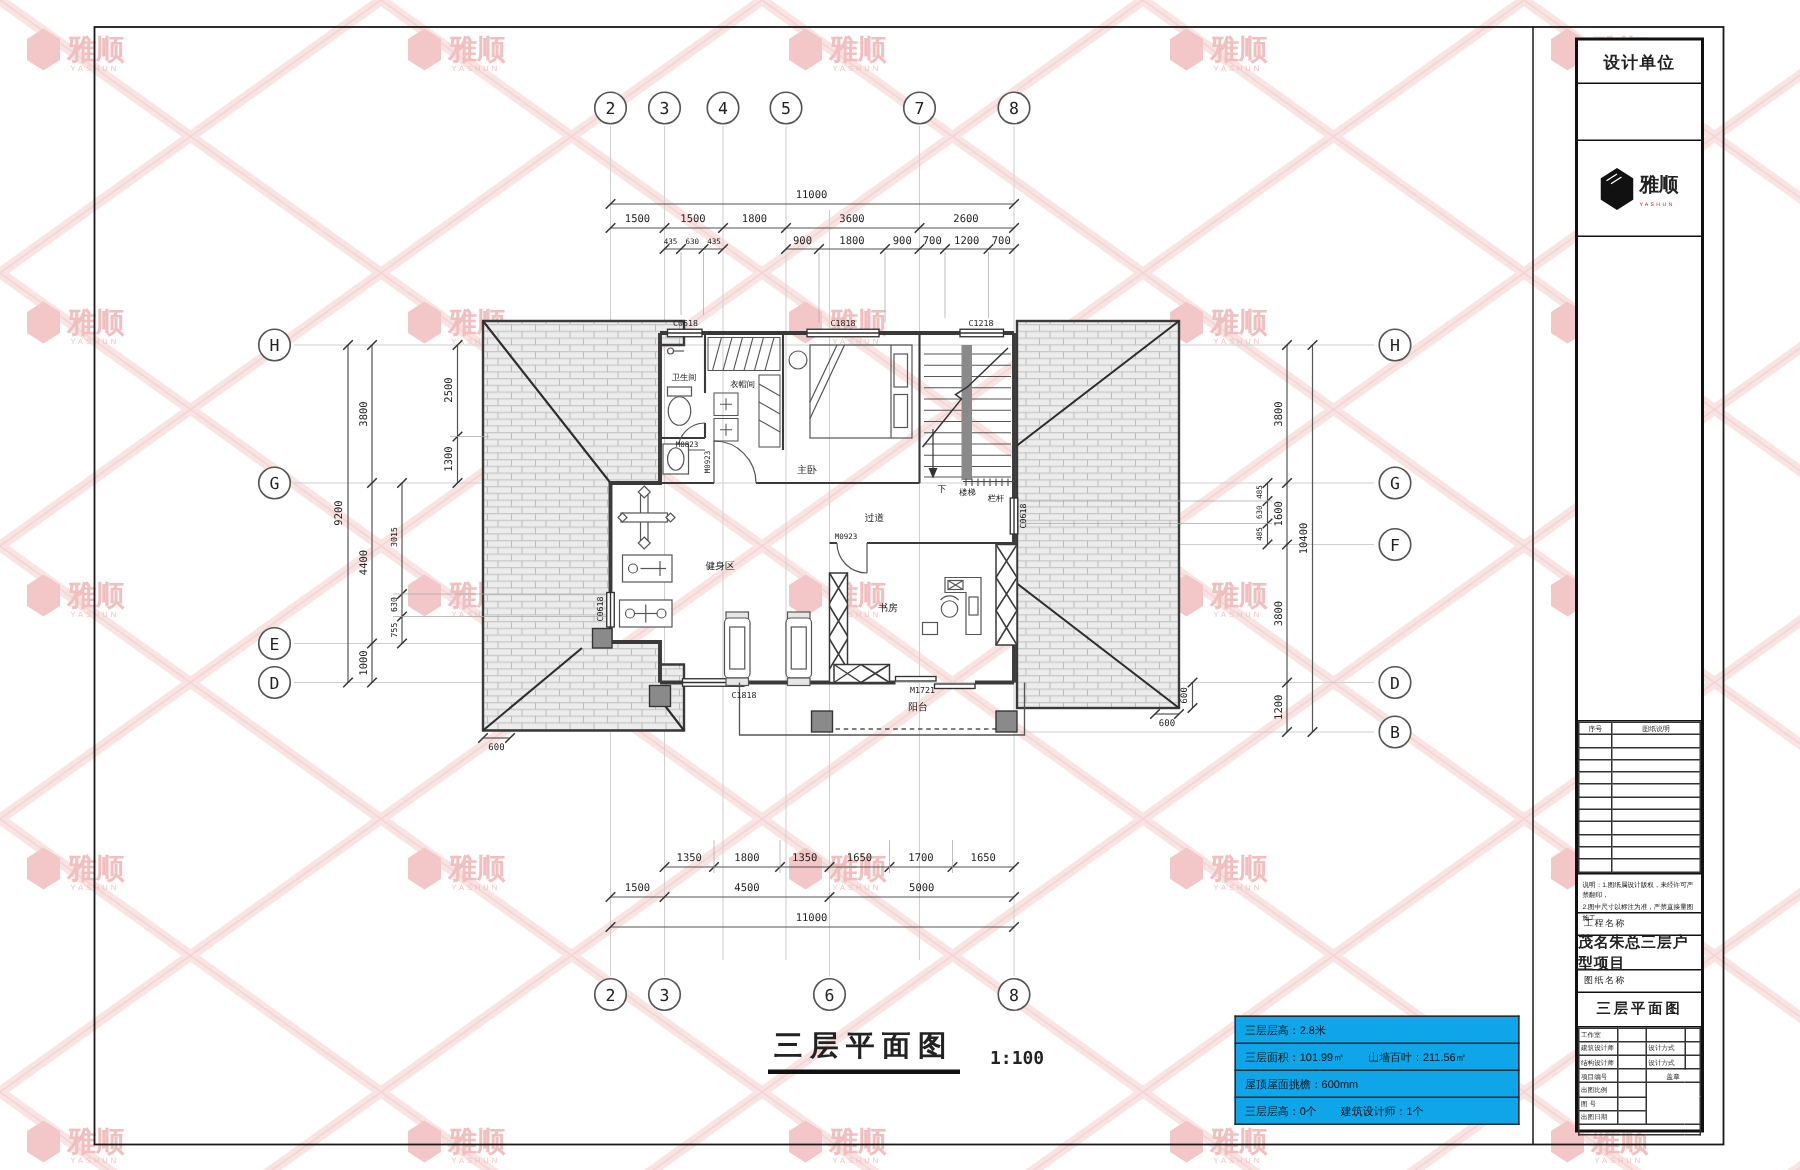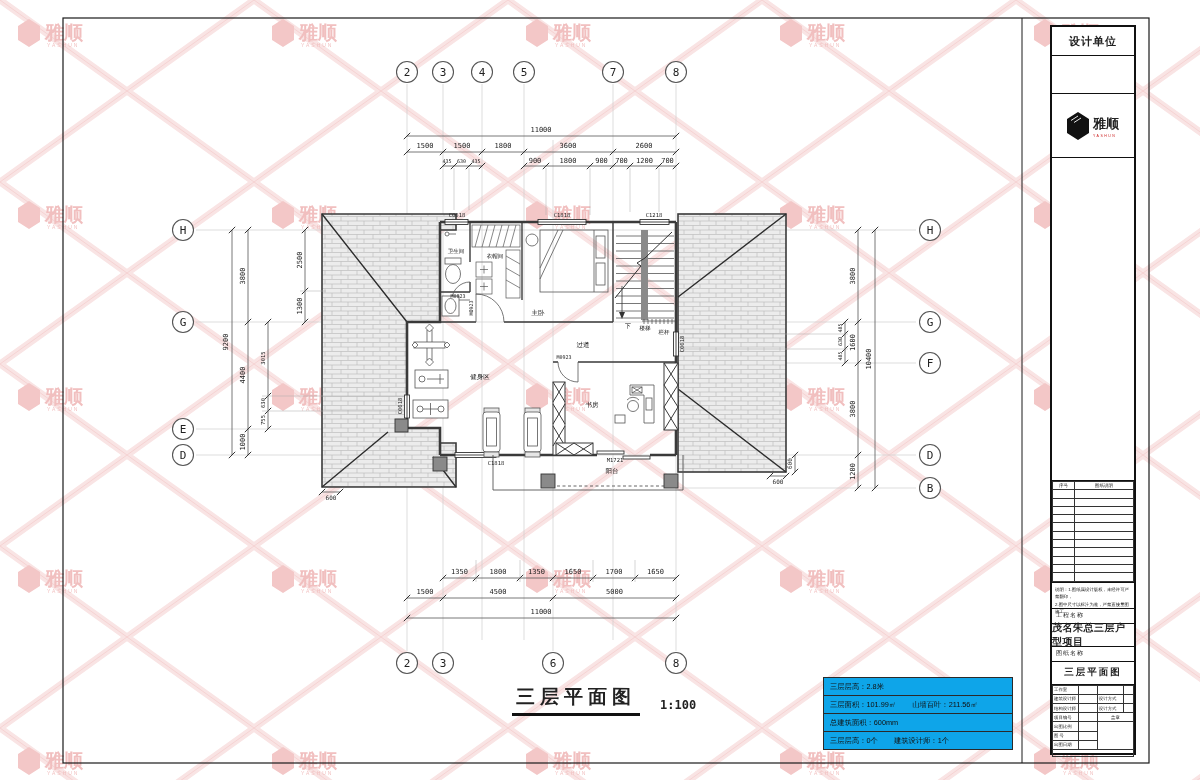--- a/index.html
+++ b/index.html
@@ -587,21 +587,21 @@
   </td>
         </tr>
   <tr>
           <td>
     <span>三层面积：</span><span>101.99㎡</span><span class="gap"></span>
     <span>山墙百叶：</span><span>211.56㎡</span>
   </td>
         </tr>
   <tr>
           <td>
-    <span>总建筑面积：</span><span>600mm</span>
+    <span>屋顶屋面挑檐：</span><span>600mm</span>
   </td>
         </tr>
   <tr>
           <td>
     <span>三层层高：</span><span>0个</span><span class="gap"></span>
     <span>建筑设计师：</span><span>1个</span>
   </td>
         </tr>
 </tbody>
     </table>

